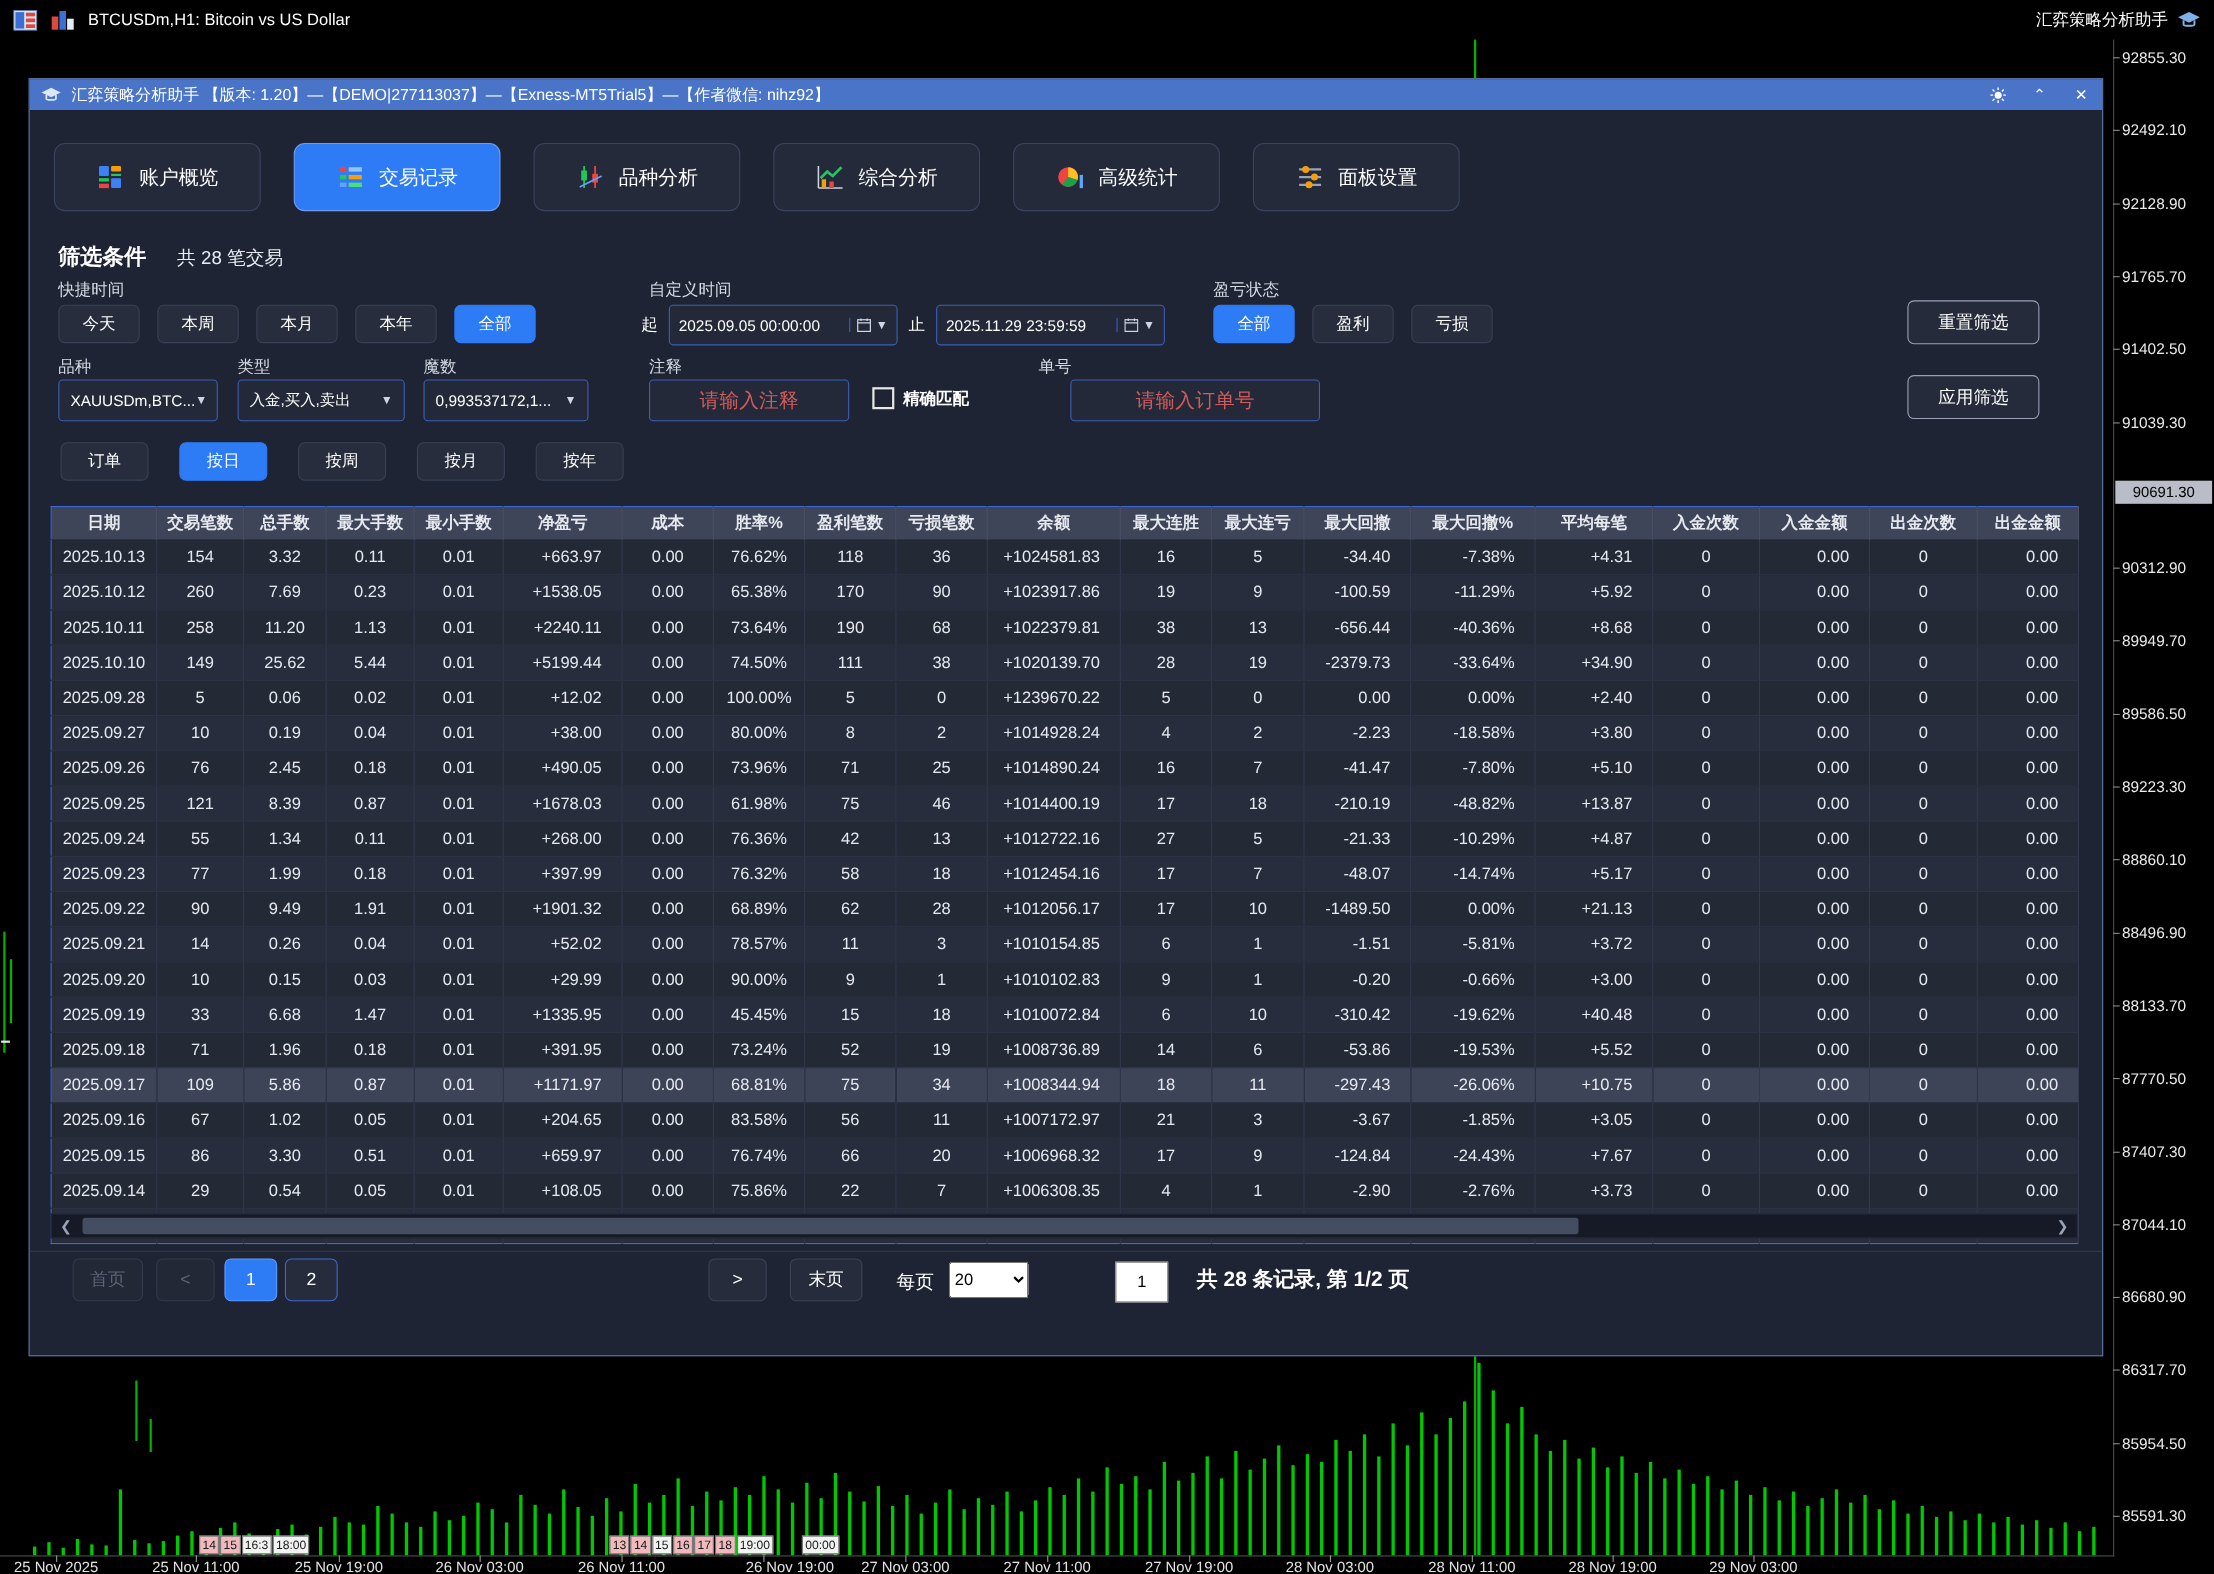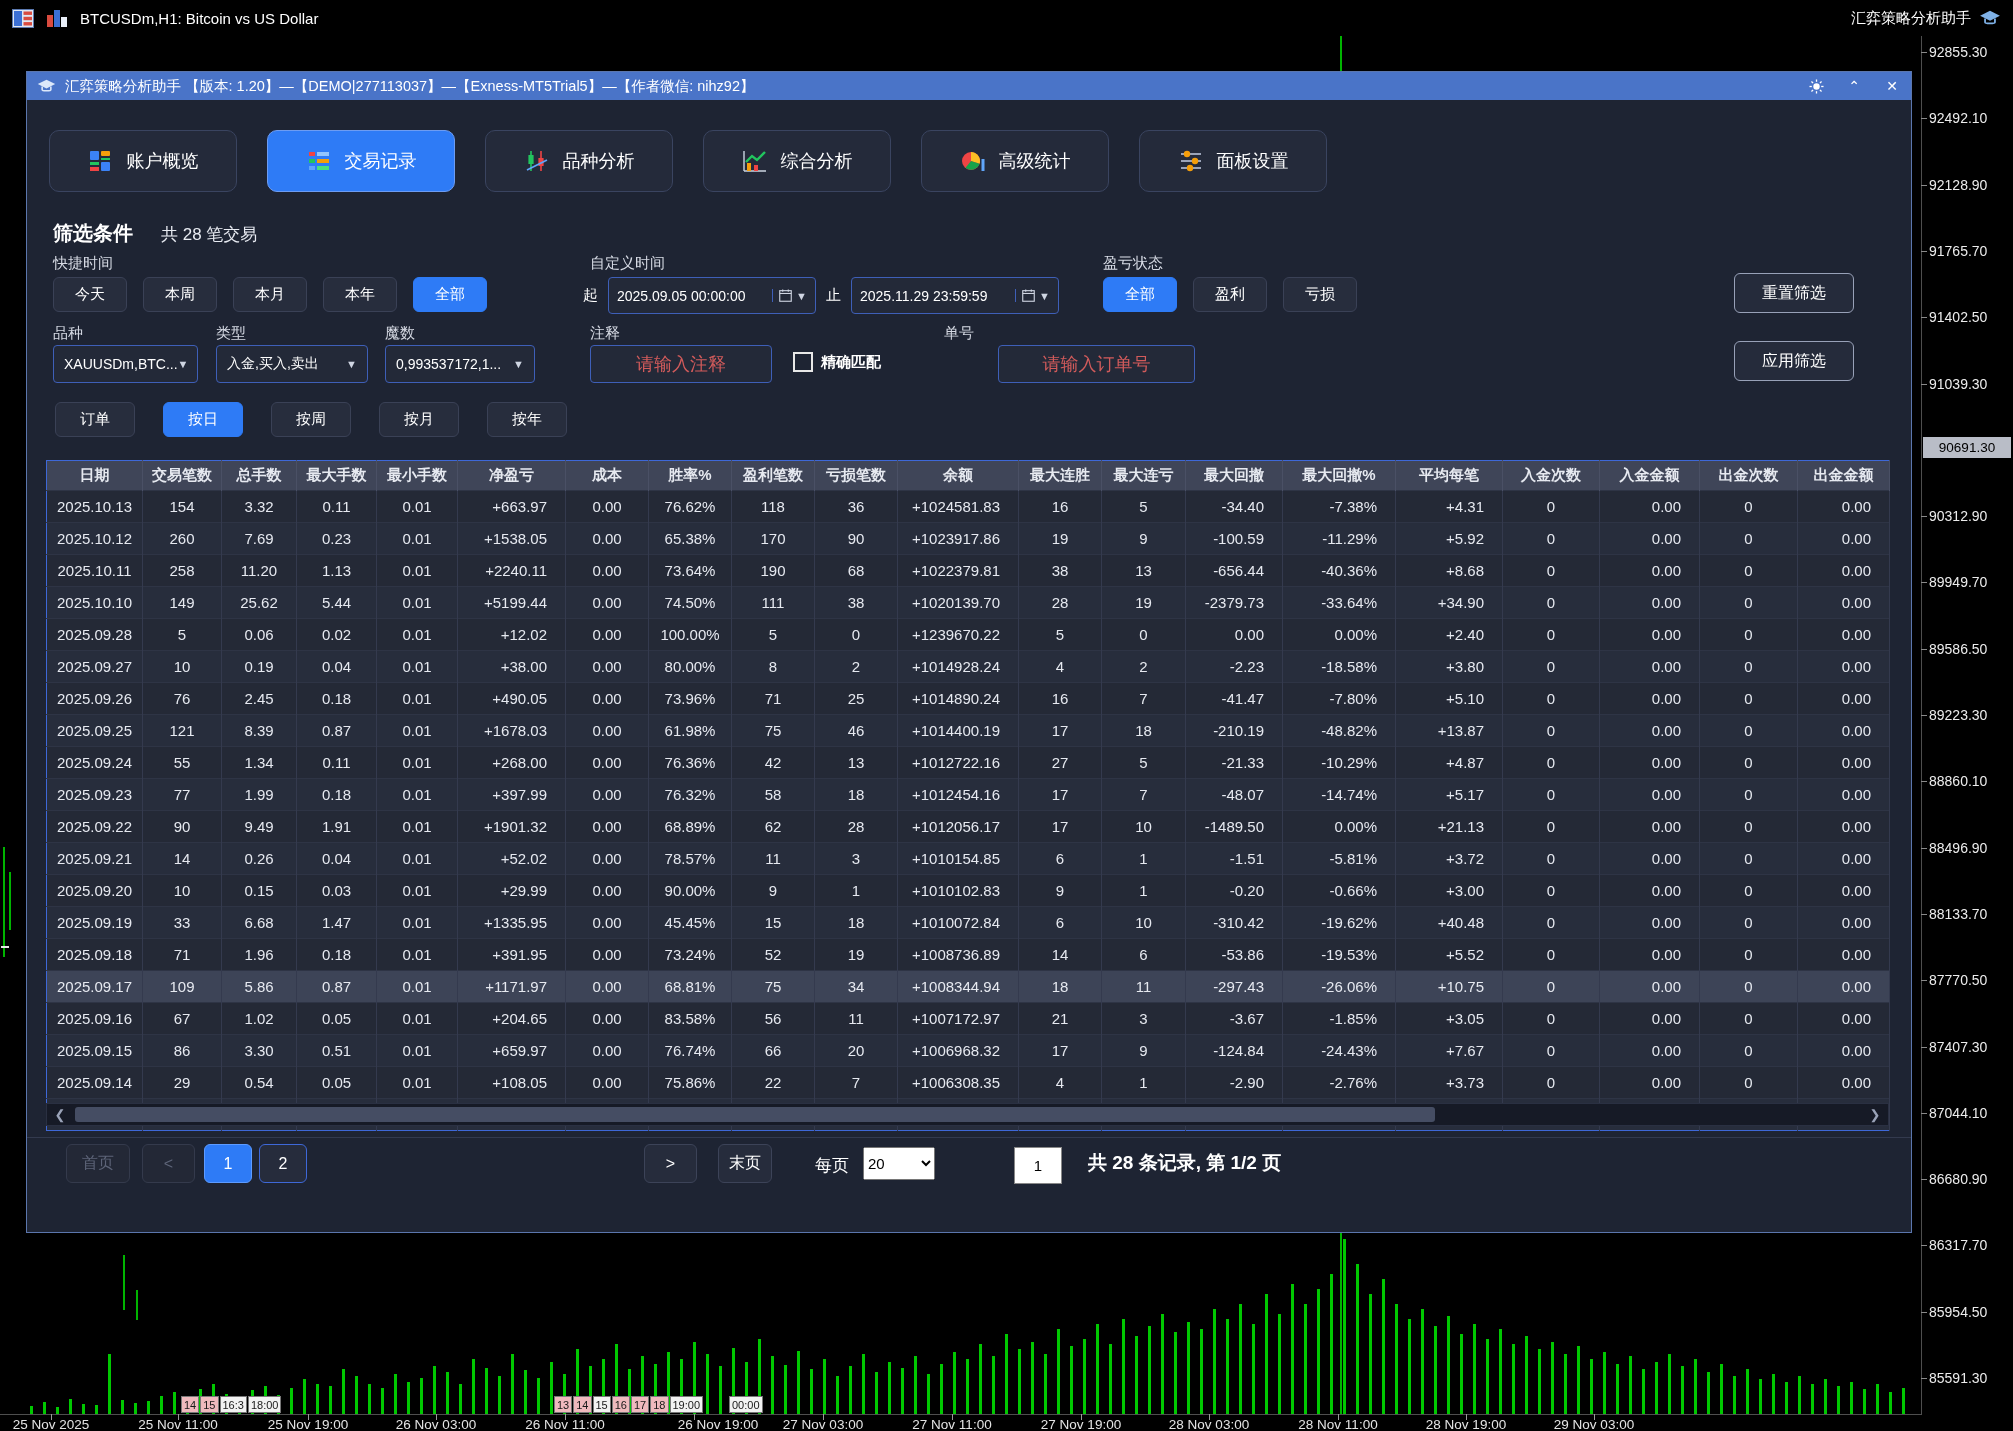--- a/index.html
+++ b/index.html
@@ -557,21 +557,21 @@
     </div>
     <div class="dd" style="left:358px;width:150px;">
       <span>0,993537172,1...</span>
         <span class="caret">▼</span>
     </div>
     <input class="txt-inp" style="left: 563px; width: 182px;" placeholder="请输入注释">
     <span class="cb-wrap">
       <span class="cb"></span>
       <span class="cb-label">精确匹配</span>
     </span>
-    <input class="txt-inp" style="left: 971px; width: 197px;" placeholder="请输入订单号">
+    <input class="txt-inp" style="left: 946px; width: 227px;" placeholder="请输入订单号">
 
     <div class="tabs-row" id="tabs-row">
         <div class="tab">订单</div>
         <div class="tab active">按日</div>
         <div class="tab">按周</div>
         <div class="tab">按月</div>
         <div class="tab">按年</div>
       </div>
 
     <table class="tbl">
@@ -1074,21 +1074,21 @@
     </div>
 
     <div class="divider"></div>
 
     <div class="pg-btn disabled" style="left:39px;width:64px;">首页</div>
     <div class="pg-btn disabled" style="left:115px;width:53px;">&lt;</div>
     <div class="pg-btn pageno active" style="left: 177px; width: 48px;">1</div>
       <div class="pg-btn pageno" style="left: 232px; width: 48px;">2</div>
       <div id="page-buttons"></div>
     <div class="pg-btn" style="left:617px;width:53px;">&gt;</div>
-    <div class="pg-btn" style="left:691px;width:54px;">末页</div>
+    <div class="pg-btn" style="left:691px;width:66px;">末页</div>
     <span class="pg-label" style="left:788px;">每页</span>
     <select class="pg-select">
       <option>20</option>
     </select>
     <input class="pg-goto" value="1" style="">
     <span class="pg-summary">共 28 条记录, 第 1/2 页</span>
   </div>
 </div>
 
 </body></html>

